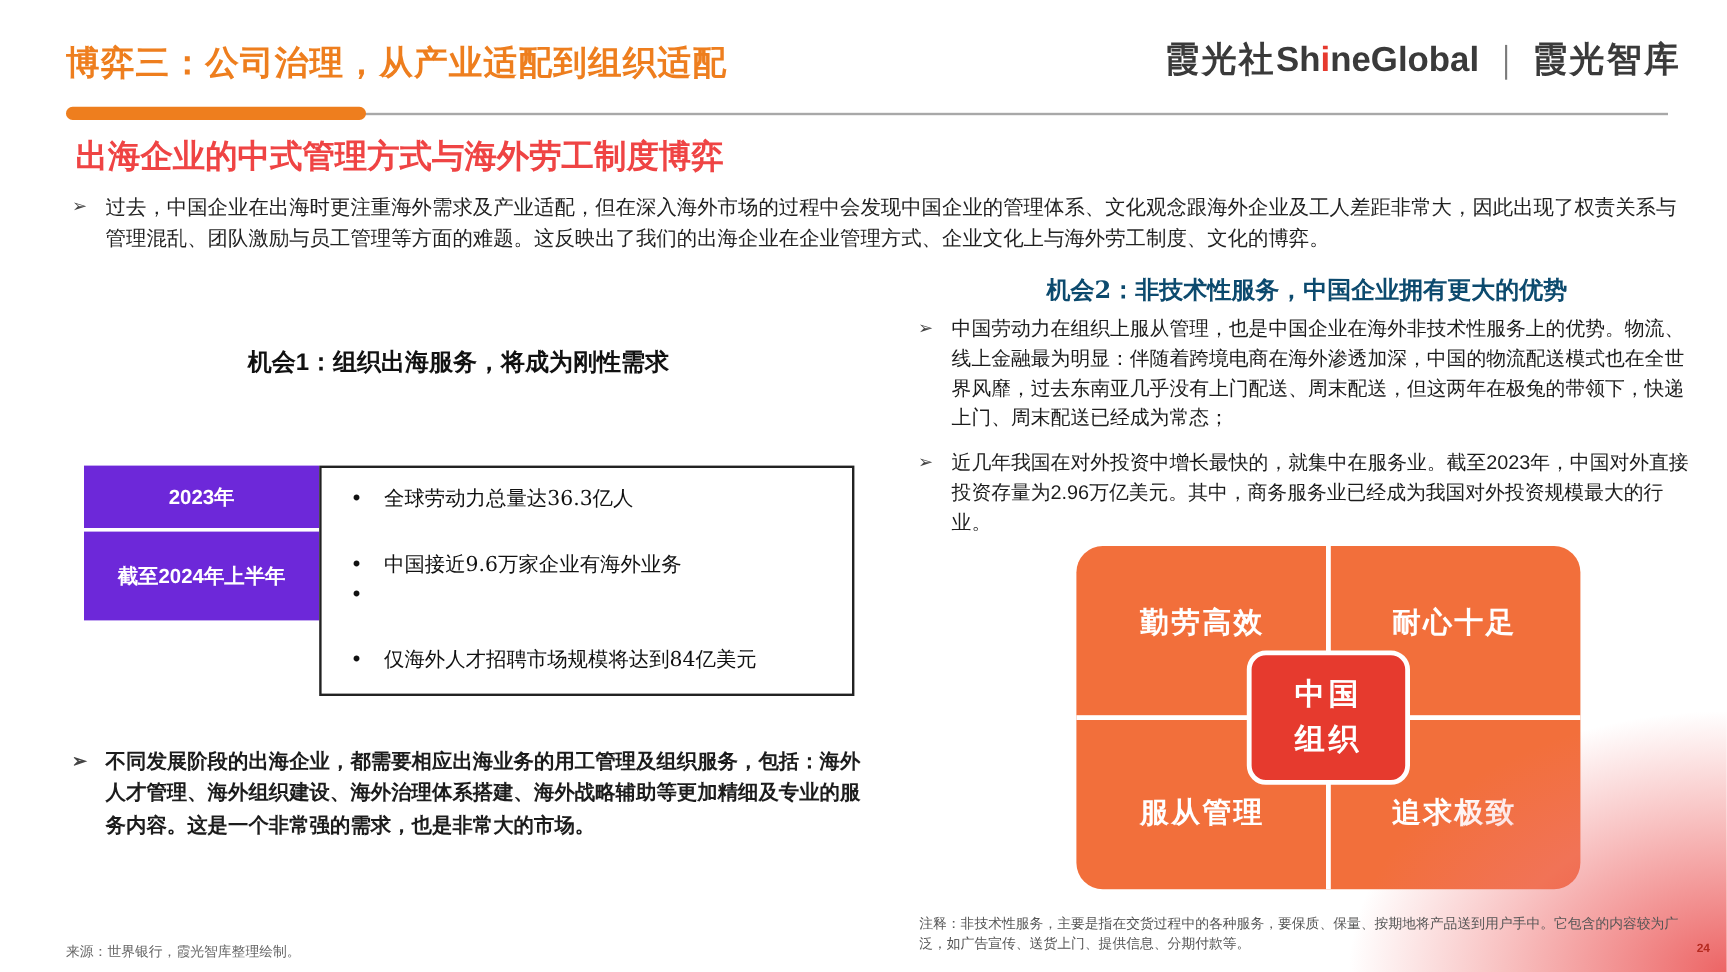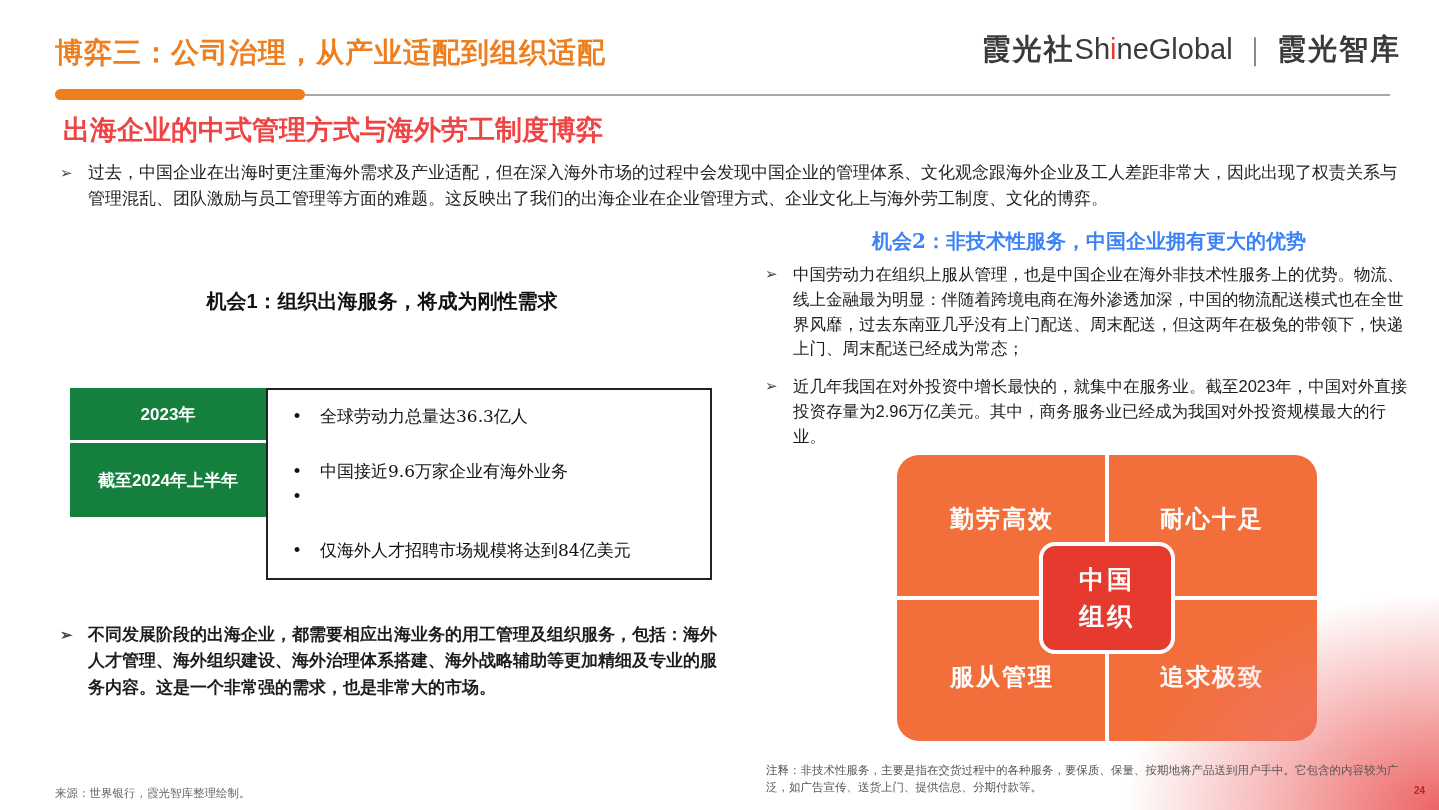--- a/index.html
+++ b/index.html
@@ -6,37 +6,37 @@
   html,body { width:1439px; height:810px; }
   body { font-family:"Liberation Sans", sans-serif; background:#fff; color:#1a1a1a; }
   .page { position:relative; width:1439px; height:810px; background:#ffffff; overflow:hidden; }
 
   
   .main-title { position:absolute; left:55px; top:34px; font-size:28px; font-weight:900; color:#EE7E1E; letter-spacing:1px; }
   .header-line { position:absolute; left:58px; top:94px; width:1332px; height:2px; background:#a8a8a8; }
   .title-underline { position:absolute; left:55px; top:89px; width:250px; height:11px; background:#EE7E1E; border-radius:6px; }
   .logo { position:absolute; right:38px; top:30px; font-size:29px; color:#3a3a3a; white-space:nowrap; }
   .logo .zh { font-weight:600; letter-spacing:2px; }
-  .logo .en { font-weight:400; }
+  .logo .en { font-weight:700; }
   .logo .i-red { color:#E63A2E; }
   .logo .sep { color:#7a7a7a; margin:0 8px; font-weight:300; }
 
   
   .section-title { position:absolute; left:63px; top:112px; font-size:27px; font-weight:800; color:#ef4444; }
   .intro { position:absolute; left:60px; top:160px; width:1350px; display:flex; font-size:17px; line-height:1.55; color:#222; }
   .arrow-marker { flex:0 0 28px; color:#444; font-size:15px; padding-top:1px; }
 
   
   .opp1-title { position:absolute; left:62px; top:288px; width:640px; text-align:center; font-size:20px; font-weight:800; color:#111; font-family:Liberation Sans, sans-serif; }
-  .opp2-title { position:absolute; left:765px; top:228px; width:648px; text-align:center; font-size:20px; font-weight:800; color:#3b82f6; font-family:"DejaVu Serif", serif; }
+  .opp2-title { position:absolute; left:765px; top:228px; width:648px; text-align:center; font-size:20px; font-weight:800; color:#0c4a6e; font-family:"DejaVu Serif", serif; }
 
   
   .opp-table { position:absolute; left:70px; top:388px; width:642px; height:192px; display:flex; }
   .label-col { width:196px; display:flex; flex-direction:column; }
-  .label-cell { background:#15803d; color:#fff; font-weight:800; font-size:17px; display:flex; align-items:center; justify-content:center; }
+  .label-cell { background:#6d28d9; color:#fff; font-weight:800; font-size:17px; display:flex; align-items:center; justify-content:center; }
   .label-cell.r1 { height:52px; }
   .label-cell.r2 { height:74px; margin-top:3px; }
   .label-cell.r3 { height:56px; margin-top:3px; }
   .content-box { flex:1; border:2px solid #222; background:#fff; display:flex; flex-direction:column; font-family:"DejaVu Serif", serif; }
   .content-sec { display:flex; flex-direction:column; justify-content:center; padding:0 6px 0 18px; }
   .content-sec.r1 { height:54px; }
   .content-sec.r2 { height:80px; }
   .content-sec.r3 { height:54px; }
   .c-item { display:flex; font-size:17px; color:#111; line-height:1.5; }
   .dot-marker { flex:0 0 34px; text-align:left; padding-left:6px; }

